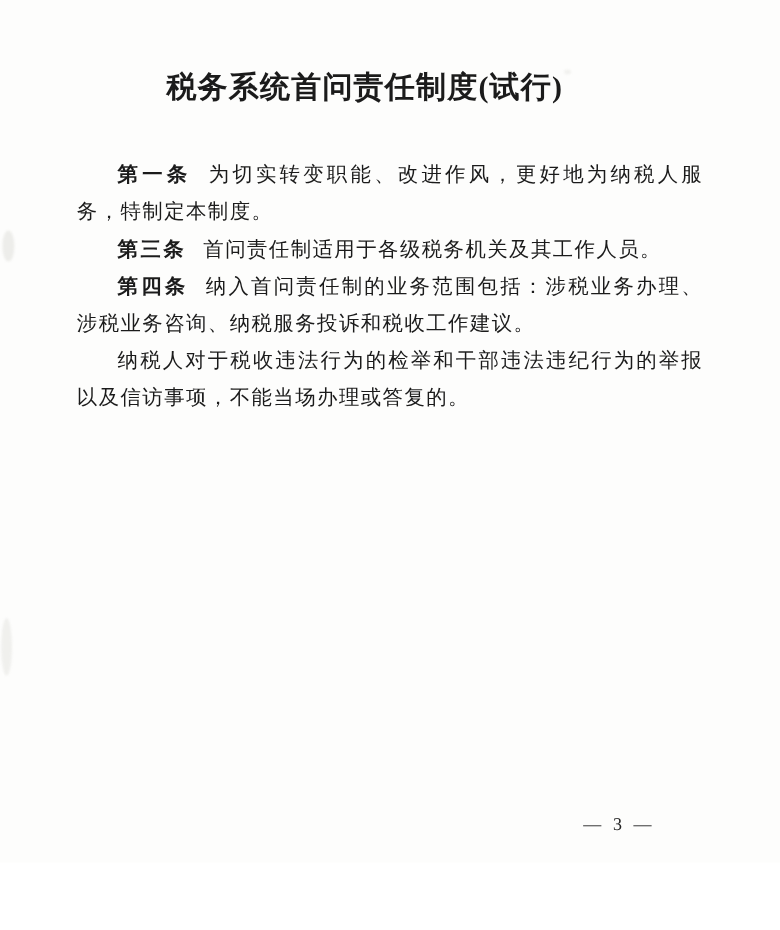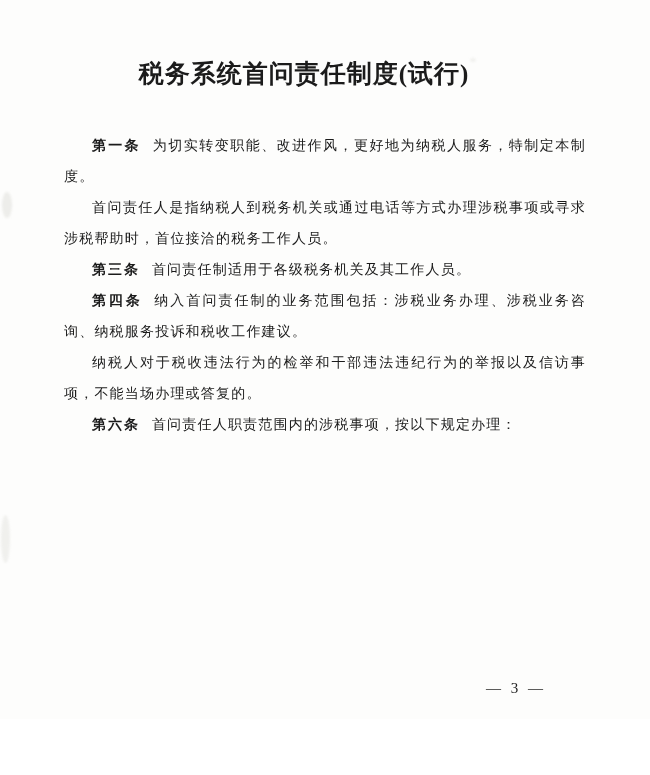--- a/index.html
+++ b/index.html
@@ -27,21 +27,21 @@
     font-weight: bold;
     letter-spacing: 1px;
     white-space: nowrap;
   }
   .content {
     margin: 40px 64px 0 64px;
     text-align: justify;
   }
   .para {
     margin: 0;
-    font-size: 14px;
+    font-size: 17px;
     line-height: 31px;
     letter-spacing: 1.2px;
     text-indent: 2em;
     word-break: break-all;
     text-justify: inter-character;
   }
   .para .label {
     font-family: "Liberation Sans", sans-serif;
     font-weight: bold;
     letter-spacing: 2px;
@@ -72,21 +72,19 @@
 
 <div class="page">
   <div class="scan-artifact artifact-1"></div>
   <div class="scan-artifact artifact-2"></div>
   <div class="scan-artifact artifact-3"></div>
 
   <h1 class="doc-title">税务系统首问责任制度(试行)</h1>
 
   <div class="content" id="paragraphs">
       <p class="para"><b class="label">第一条</b><span>为切实转变职能、改进作风，更好地为纳税人服务，特制定本制度。</span></p>
-      <p class="para"><span>首问责任人是指纳税人到税务机关或通过电话等方式办理涉税事项或寻求涉税帮助时，首位接洽的税务工作人员。</span></p>
       <p class="para"><b class="label">第三条</b><span>首问责任制适用于各级税务机关及其工作人员。</span></p>
       <p class="para"><b class="label">第四条</b><span>纳入首问责任制的业务范围包括：涉税业务办理、涉税业务咨询、纳税服务投诉和税收工作建议。</span></p>
       <p class="para"><span>纳税人对于税收违法行为的检举和干部违法违纪行为的举报以及信访事项，不能当场办理或答复的。</span></p>
-      <p class="para"><b class="label">第六条</b><span>首问责任人职责范围内的涉税事项，按以下规定办理：</span></p>
     </div>
 
   <div class="page-footer">— 3 —</div>
 </div>
 
 </body></html>

